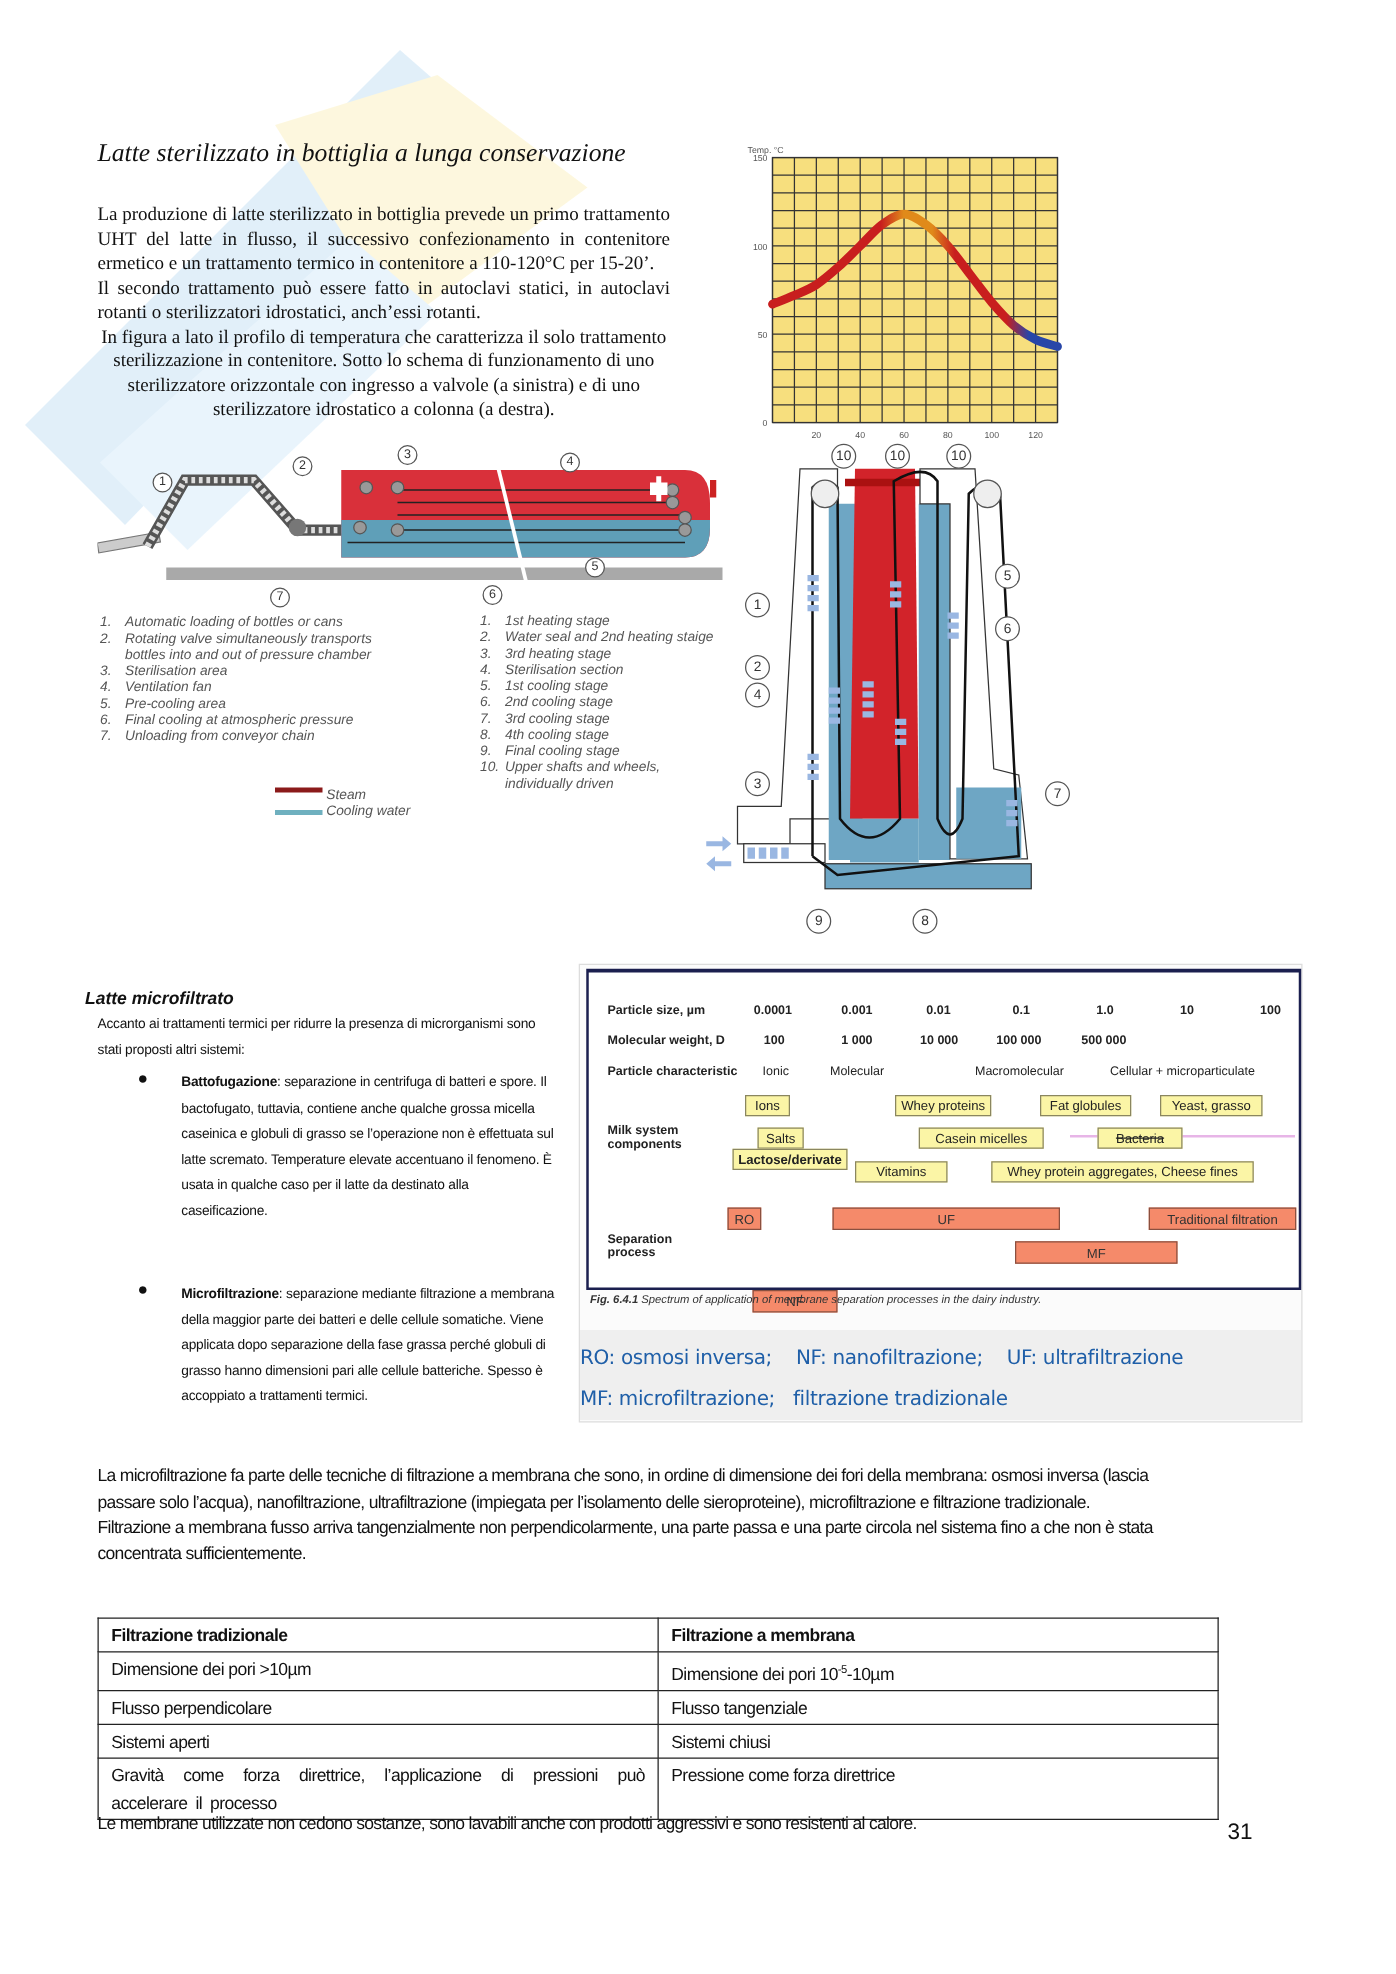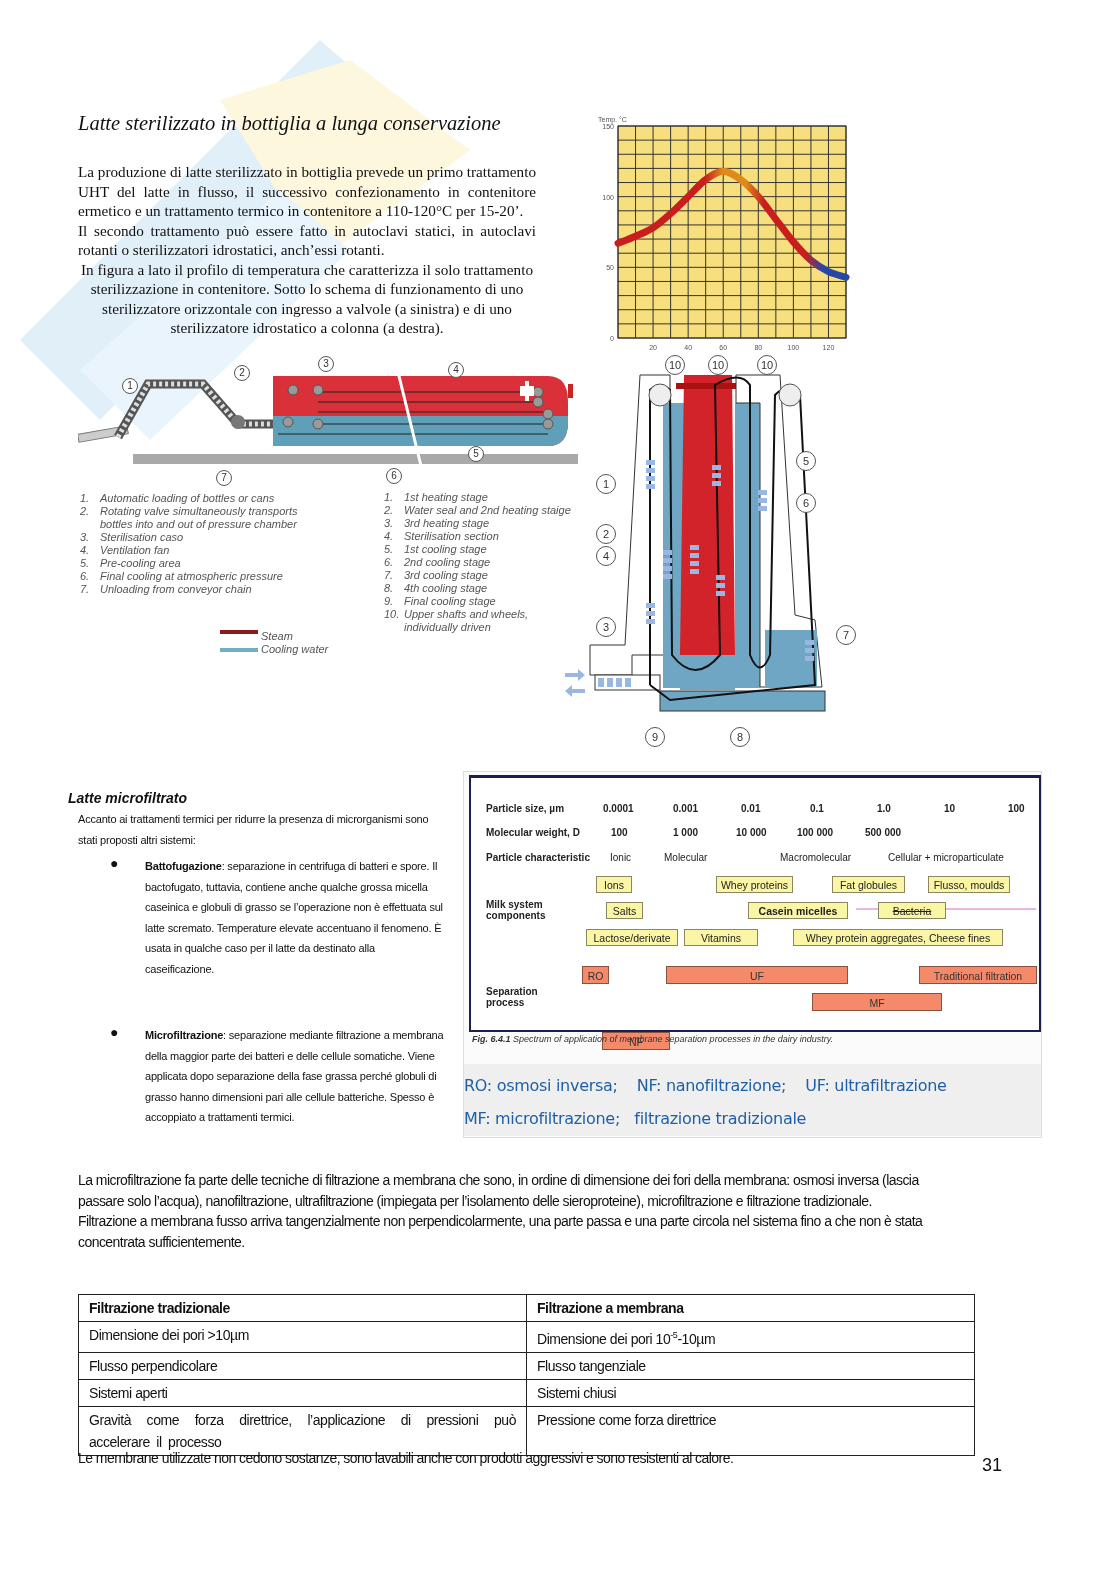--- a/index.html
+++ b/index.html
@@ -173,21 +173,21 @@
   <div class="row">
       <span class="num">1.</span>
       <span>Automatic loading of bottles or cans</span>
     </div>
   <div class="row">
       <span class="num">2.</span>
       <span>Rotating valve simultaneously transports bottles into and out of pressure chamber</span>
     </div>
   <div class="row">
       <span class="num">3.</span>
-      <span>Sterilisation caso</span>
+      <span>Sterilisation area</span>
     </div>
   <div class="row">
       <span class="num">4.</span>
       <span>Ventilation fan</span>
     </div>
   <div class="row">
       <span class="num">5.</span>
       <span>Pre-cooling area</span>
     </div>
   <div class="row">
@@ -354,26 +354,26 @@
     <div class="mlabel bold" style="left:394px; top:49px;">500 000</div>
 
     <div class="mlabel" style="left:139px; top:74px;">Ionic</div>
     <div class="mlabel" style="left:193px; top:74px;">Molecular</div>
     <div class="mlabel" style="left:309px; top:74px;">Macromolecular</div>
     <div class="mlabel" style="left:417px; top:74px;">Cellular + microparticulate</div>
 
     <div class="ybox" style="left:125px; top:98px; width:36px;">Ions</div>
     <div class="ybox" style="left:245px; top:98px; width:77px;">Whey proteins</div>
     <div class="ybox" style="left:361px; top:98px; width:73px;">Fat globules</div>
-    <div class="ybox" style="left:457px; top:98px; width:82px;">Flusso, moulds</div>
+    <div class="ybox" style="left:457px; top:98px; width:82px;">Yeast, grasso</div>
     <div class="ybox" style="left:135px; top:124px; width:37px;">Salts</div>
-    <div class="ybox" style="left:277px; top:124px; width:100px;font-weight:bold;">Casein micelles</div>
+    <div class="ybox" style="left:264px; top:124px; width:100px;">Casein micelles</div>
     <div class="ybox" style="left:385px; top:130px; width:180px; height:2px; background:#e7b5e7; border:none;"></div>
     <div class="ybox" style="left:407px; top:124px; width:68px; text-decoration:line-through;">Bacteria</div>
-    <div class="ybox" style="left:115px; top:151px; width:92px;">Lactose/derivate</div>
+    <div class="ybox" style="left:115px; top:141px; width:92px;font-weight:bold;">Lactose/derivate</div>
     <div class="ybox" style="left:213px; top:151px; width:74px;">Vitamins</div>
     <div class="ybox" style="left:322px; top:151px; width:210px;">Whey protein aggregates, Cheese fines</div>
 
     <div class="obox" style="left:111px; top:188px; width:27px;">RO</div>
     <div class="obox" style="left:195px; top:188px; width:182px;">UF</div>
     <div class="obox" style="left:448px; top:188px; width:118px;">Traditional filtration</div>
     <div class="obox" style="left:131px; top:215px; width:68px;margin-top:39px;">NF</div>
     <div class="obox" style="left:341px; top:215px; width:130px;">MF</div>
   </div>
   <div class="fig-caption"><b>Fig. 6.4.1</b><span> Spectrum of application of membrane separation processes in the dairy industry.</span></div>

